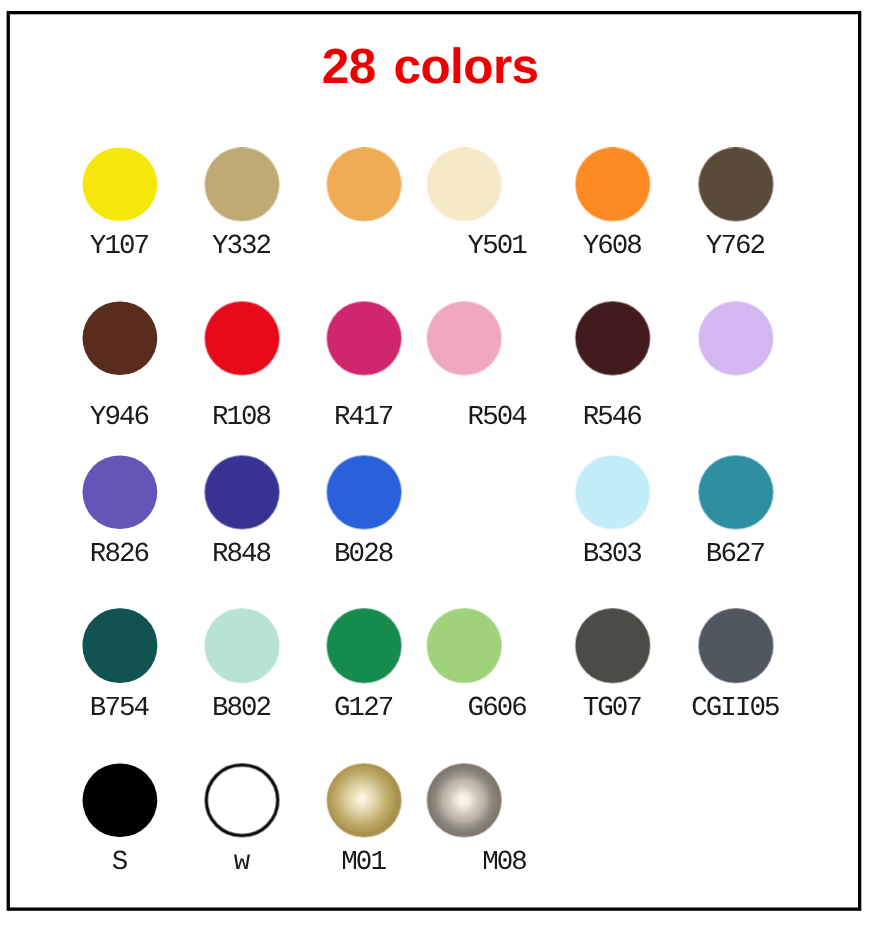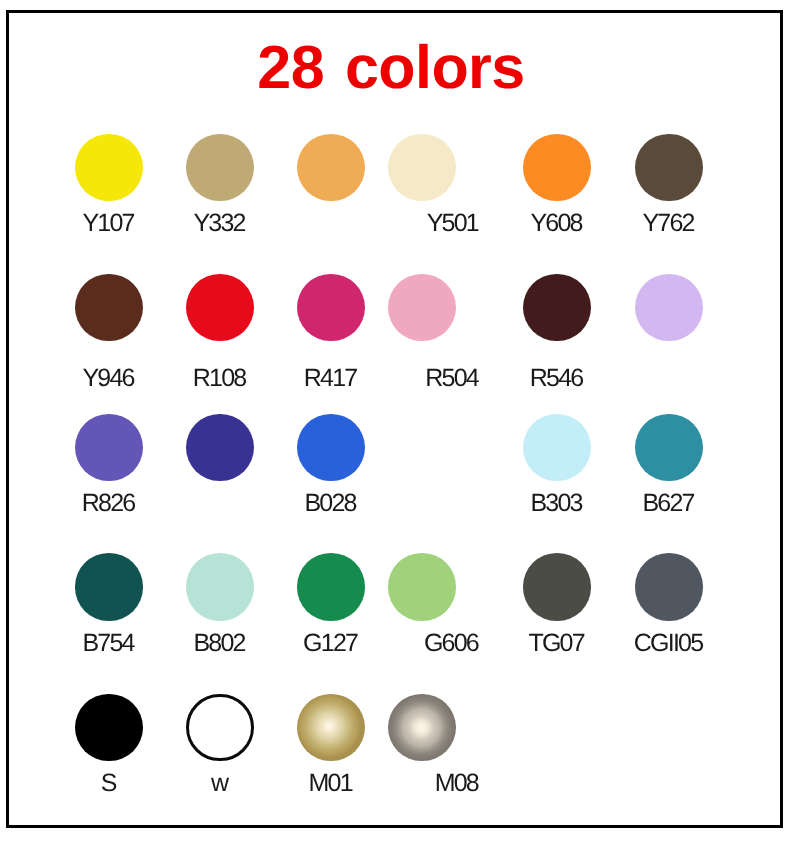--- a/index.html
+++ b/index.html
@@ -32,33 +32,34 @@
     border: 3.6px solid #000000;
     box-sizing: border-box;
   }
   .title {
     transform: translateZ(0);
     position: absolute;
     left: 0;
     top: 37px;
     width: 782px;
     text-align: center;
-    font-size: 61px;
+    font-size: 45px;
     font-weight: bold;
     color: #ed0000;
     letter-spacing: -0.55px;
     word-spacing: 4.4px;
     line-height: 1;
   }
   .grid {
     position: absolute;
     left: 0;
     top: 0;
     width: 663px;
     height: 844px;
+    font-family: Liberation Mono, monospace;
   }
   .cell {
     position: absolute;
     width: 112px;
     text-align: center;
   }
   .swatch {
     width: 67.2px;
     height: 67.2px;
     border-radius: 50%;
@@ -162,20 +163,21 @@
     <div class="cell r1 c5">
       <div class="swatch" style="background: rgb(211, 183, 241);"></div>
     </div>
 
     <div class="cell r2 c0">
       <div class="swatch" style="background: rgb(100, 86, 182);"></div>
       <div class="label">R826</div>
     </div>
     <div class="cell r2 c1">
       <div class="swatch" style="background: rgb(56, 51, 146);"></div>
+      <div class="label">R848</div>
     </div>
     <div class="cell r2 c2">
       <div class="swatch" style="background: rgb(41, 97, 218);"></div>
       <div class="label">B028</div>
     </div>
     <div class="cell r2 c4">
       <div class="swatch" style="background: rgb(195, 237, 247);"></div>
       <div class="label">B303</div>
     </div>
     <div class="cell r2 c5">

